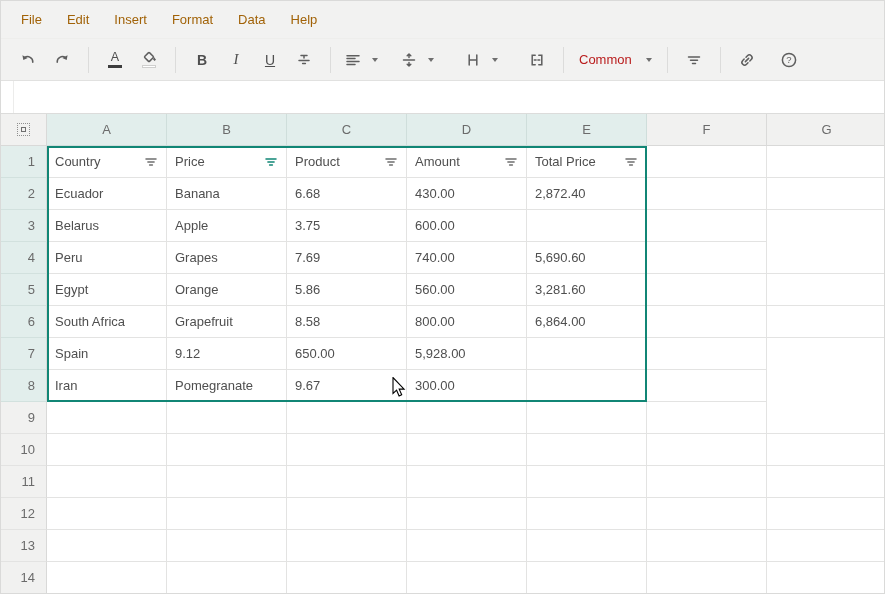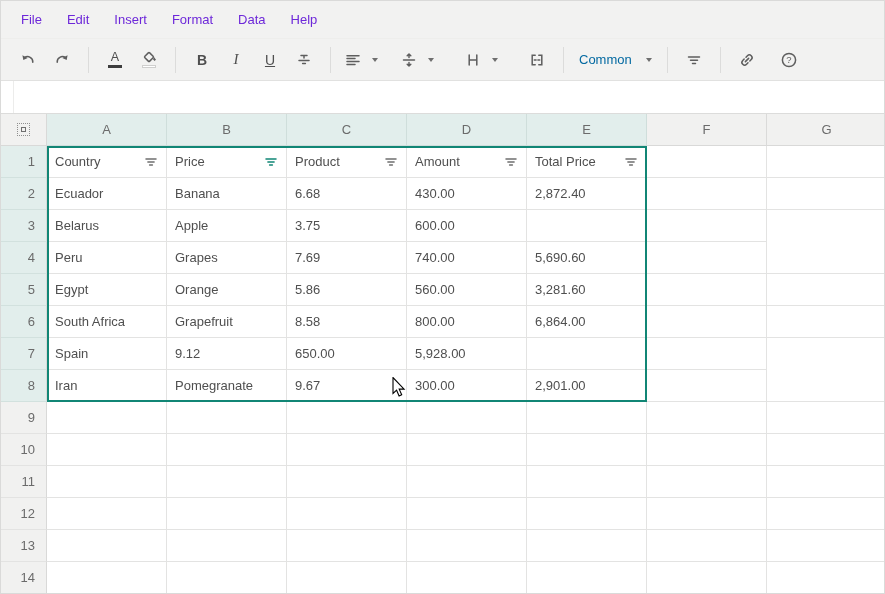--- a/index.html
+++ b/index.html
@@ -2,39 +2,39 @@
 <html><head>
 <meta charset="utf-8">
 <style>
   * { box-sizing: border-box; margin: 0; padding: 0; }
   html,body { width:885px; height:594px; overflow:hidden; }
   body { font-family:"Liberation Sans", sans-serif; background:#fff; }
   .app { width:885px; height:594px; border:1px solid #dadad9; display:flex; flex-direction:column; background:#f2f2f1; position:relative; overflow:hidden; }
 
   
   .menubar { height:38px; display:flex; align-items:center; padding-left:20px; background:#f2f2f1; border-bottom:1px solid #eeeeec; flex:none; }
-  .menu-item { font-size:13px; color:#6d28d9; margin-right:25px; cursor:default; }
+  .menu-item { font-size:13px; color:#a16207; margin-right:25px; cursor:default; }
 
   
   .toolbar { height:42px; display:flex; align-items:center; background:#f2f2f1; border-bottom:1px solid #e1e1e0; padding-left:10px; flex:none; }
   .tb-btn { width:34px; height:32px; display:flex; align-items:center; justify-content:center; border-radius:3px; flex:none; position:relative; }
   .tb-btn.narrow { width:26px; }
   .tb-sep { width:1px; height:26px; background:#dcdcdb; margin:0 9px; flex:none; }
   .caret-btn { width:18px; height:32px; display:flex; align-items:center; justify-content:center; flex:none; }
   .caret { width:0; height:0; border-left:3.5px solid transparent; border-right:3.5px solid transparent; border-top:4.5px solid #6f6f6f; }
   .glyph { font-size:14px; color:#4f4f4f; }
   .glyph.b { font-weight:bold; }
   .glyph.i { font-style:italic; font-family:"Liberation Serif", serif; font-size:15px; }
   .glyph.u { text-decoration:underline; }
   .fontcolor { display:flex; flex-direction:column; align-items:center; line-height:1; }
   .fontcolor .letter { font-size:12.5px; color:#4f4f4f; }
   .fontcolor .bar { width:14px; height:3px; margin-top:2px; background:#3d3d3d; }
   .fontcolor .bar.white { background:#ffffff; border:1px solid #cfcfce; }
   .fmt-dd { display:flex; align-items:center; padding:0 6px; height:32px; }
-  .fmt-dd .label { font-size:13px; color:#0369a1; margin-right:14px; }
+  .fmt-dd .label { font-size:13px; color:#b91c1c; margin-right:14px; }
   svg.tbi { display:block; }
   svg.tbi path, svg.tbi circle, svg.tbi rect { stroke:#5e5e5e; stroke-width:1.5; fill:none; stroke-linecap:round; }
   svg.tbi polygon { fill:#5e5e5e; stroke:none; }
 
   
   .formulabar { height:33px; background:#ffffff; border-bottom:1px solid #dcdcdb; display:flex; flex:none; }
   .fb-left { width:13px; border-right:1px solid #ececeb; flex:none; }
   .fb-input { flex:1; border:none; outline:none; font-size:13px; color:#4f4f4f; padding:0 8px; background:transparent; }
 
   
@@ -360,23 +360,20 @@
           </div>
           <div class="cell">
             <span class="lbl">Pomegranate</span>
           </div>
           <div class="cell">
             <span class="lbl">9.67</span>
           </div>
           <div class="cell">
             <span class="lbl">300.00</span>
           </div>
-          <div class="cell">
-            <span class="lbl">2,901.00</span>
-          </div>
           <div class="cell"></div>
           <div class="cell"></div>
         </div>
         <div class="row">
           <div class="rowh">9</div>
           <div class="cell"></div>
           <div class="cell"></div>
           <div class="cell"></div>
           <div class="cell"></div>
           <div class="cell"></div>

